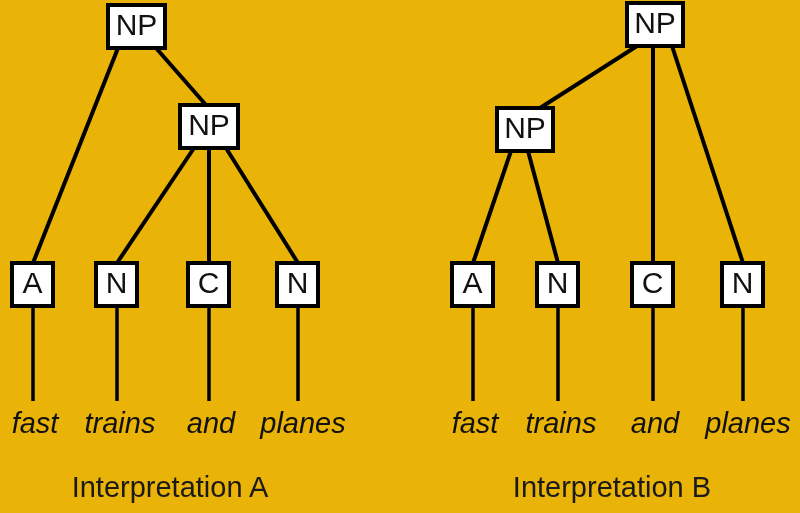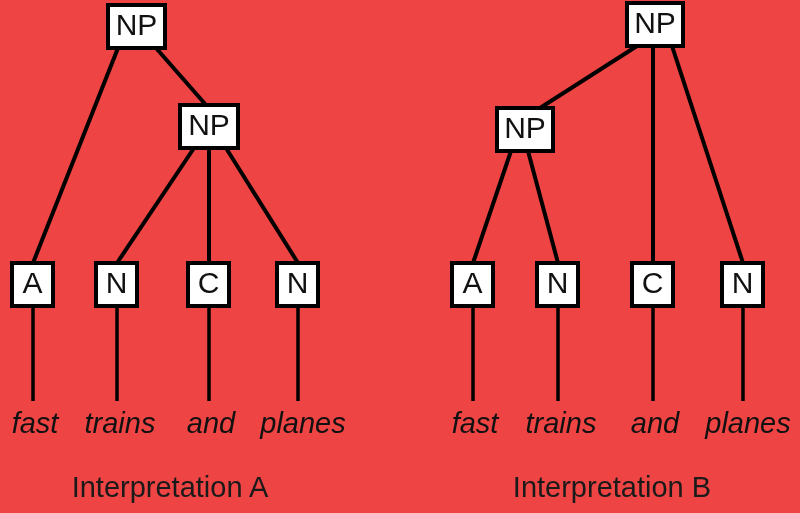--- a/index.html
+++ b/index.html
@@ -11,21 +11,21 @@
     width: 800px;
     height: 513px;
     font-family: "Liberation Sans", sans-serif;
     color: #000000;
     overflow: hidden;
   }
   #figure {
     position: relative;
     width: 800px;
     height: 513px;
-    background: #ef4444;
+    background: #eab308;
   }
   svg.tree-canvas {
     position: absolute;
     left: 0;
     top: 0;
     width: 800px;
     height: 513px;
     display: block;
   }
   .edge {

